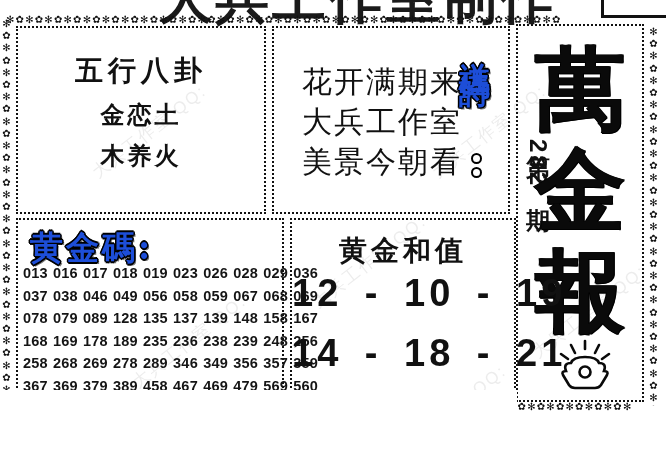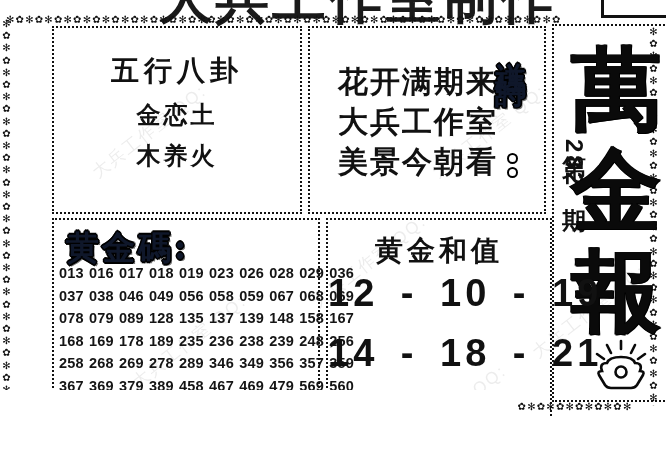--- a/index.html
+++ b/index.html
@@ -20,40 +20,40 @@
   }
   
   .deco{ color:#111; font-size:10px; letter-spacing:1.2px; line-height:10px; white-space:nowrap;}
   .deco-top{ position:absolute; top:15px; left:6px; width:652px; overflow:hidden;}
   .deco-left{ position:absolute; top:18px; left:1px; height:392px; overflow:hidden;
     writing-mode:vertical-rl; text-orientation:upright;}
   .deco-right{ position:absolute; top:26px; left:648px; height:380px; overflow:hidden;
     writing-mode:vertical-rl; text-orientation:upright;}
   .deco-bottom-right{ position:absolute; top:402px; left:508px; width:142px; overflow:hidden;}
   
-  .box{ position:absolute; border:2px dotted #111; background:transparent; box-sizing:border-box;margin-left:36px;}
+  .box{ position:absolute; border:2px dotted #111; background:transparent; box-sizing:border-box;}
   .box-wuxing{ left:16px; top:26px; width:250px; height:188px;}
   .box-poem{ left:272px; top:26px; width:238px; height:188px;}
   .box-brand{ left:516px; top:24px; width:128px; height:378px;}
   .box-codes{ left:16px; top:218px; width:268px; height:238px; border-bottom:none;}
   .box-sum{ left:290px; top:218px; width:226px; height:238px; border-bottom:none;}
   
   .wuxing-title{ position:absolute; top:24px; left:0; width:100%; text-align:center;
     font-size:28px; font-weight:bold; letter-spacing:5px;}
   .wuxing-lines{ position:absolute; top:66px; left:0; width:100%; text-align:center;
     font-size:24px; font-weight:bold; line-height:41px; letter-spacing:3px;}
   
   .poem-lines{ position:absolute; top:34px; left:28px;
-    font-size:30px; font-weight:bold; line-height:40px; letter-spacing:2px; white-space:nowrap;}
+    font-size:30px; font-weight:normal; line-height:40px; letter-spacing:2px; white-space:nowrap;}
   .poem-label{ position:absolute; top:10px; right:12px; height:150px;
     writing-mode:vertical-rl; text-orientation:upright;
     font-size:31px; font-weight:bold; letter-spacing:6px;
     font-family:"DejaVu Serif",serif;}
   .outline-text{
-    color:#0f172a;
+    color:#1d4ed8;
     text-shadow:-1px -1px 0 #000,1px -1px 0 #000,-1px 1px 0 #000,1px 1px 0 #000,
       -1.6px 0 0 #000,1.6px 0 0 #000,0 -1.6px 0 #000,0 1.6px 0 #000,2px 2px 0 #777;
   }
   .poem-colon{ position:absolute; top:122px; right:26px;}
   .poem-colon .dot{ width:7px; height:7px; border:2.5px solid #000; border-radius:50%;
     background:#fff; margin:3px auto;}
   
   .issue{ position:absolute; left:4px; top:110px; height:160px;
     writing-mode:vertical-rl; text-orientation:mixed;
     font-size:24px; font-weight:bold; letter-spacing:3px;}

